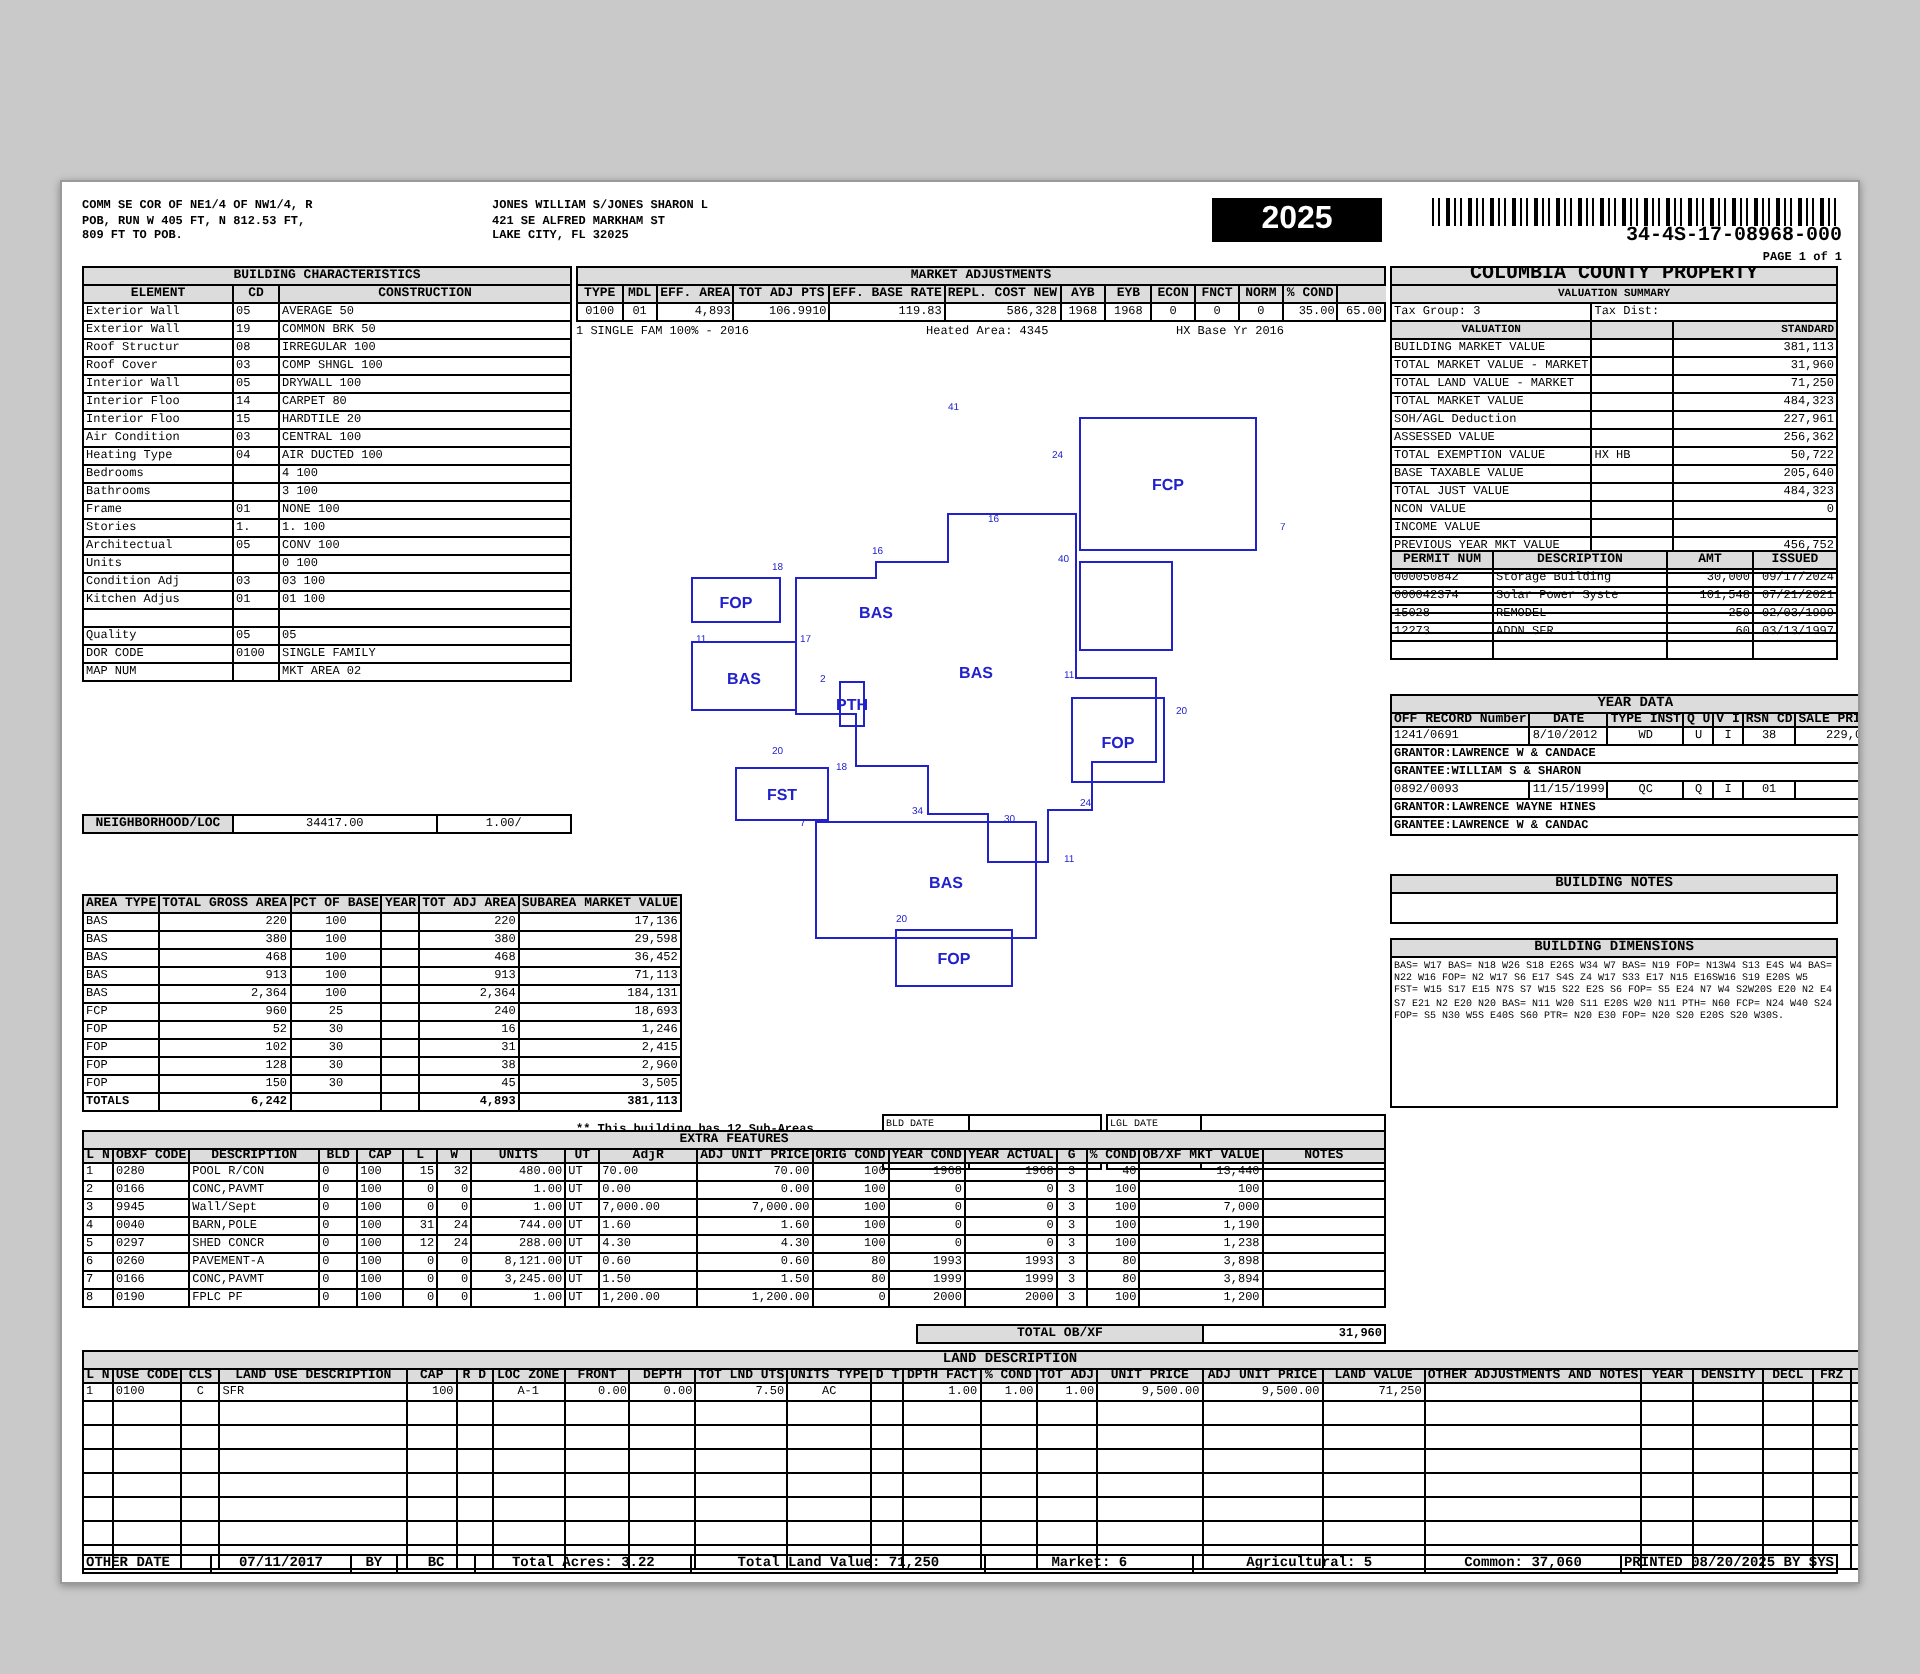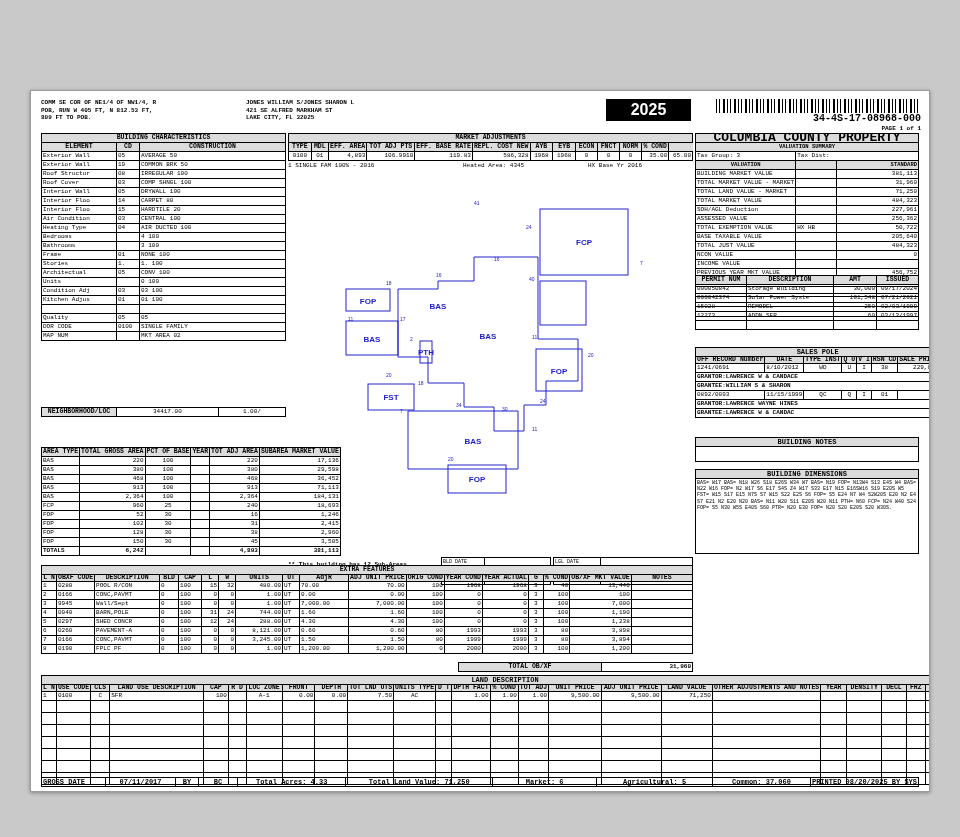--- a/index.html
+++ b/index.html
@@ -652,21 +652,21 @@
         <td class="rt" style="font-weight:bold">31,960</td>
       </tr>
     </tbody>
         </table>
   </div>
 
   <div id="county">
     <table class="t" style="width:224px">
       <tbody>
             <tr>
-              <td class="ttl" colspan="3" style="font-size:13px">COLUMBIA COUNTY PROPERTY</td>
+              <td class="ttl" colspan="3" style="font-size:10px">COLUMBIA COUNTY PROPERTY</td>
             </tr>
       <tr>
               <td class="ttl" colspan="3" style="font-size:5.5px">VALUATION SUMMARY</td>
             </tr>
       <tr>
         <td style="width:96px">Tax Group: 3</td>
         <td colspan="2">Tax Dist:</td>
       </tr>
       <tr>
         <td class="ttl" style="font-size:5.5px">VALUATION</td>
@@ -789,21 +789,21 @@
               <td></td>
             </tr>
     </tbody>
         </table>
   </div>
 
   <div id="sales">
     <table class="t" style="width:224px">
       <tbody>
             <tr>
-              <td class="ttl" colspan="7" style="font-size:7px">SALES POLE</td>
+              <td class="ttl" colspan="7" style="font-size:7px">YEAR DATA</td>
             </tr>
       <tr class="lbl">
         <td class="ttl" style="width:52px">OFF RECORD Number</td>
         <td class="ttl" style="width:50px">DATE</td>
         <td class="ttl" style="width:22px">TYPE INST</td>
         <td class="ttl" style="width:16px">Q U</td>
         <td class="ttl" style="width:14px">V I</td>
         <td class="ttl" style="width:20px">RSN CD</td>
         <td class="ttl">SALE PRICE</td>
       </tr>
@@ -1115,25 +1115,25 @@
               <td></td>
             </tr>
     </tbody>
         </table>
   </div>
 
   <div id="review">
     <table class="t" style="width:878px">
       <tbody>
             <tr style="font-size:7px;font-weight:bold">
-        <td style="width:64px">GROSS DATE</td>
+        <td style="width:64px">OTHER DATE</td>
         <td style="width:70px" class="ctr">07/11/2017</td>
         <td style="width:22px" class="ctr">BY</td>
         <td style="width:40px" class="ctr">BC</td>
-        <td style="width:110px" class="ctr">Total Acres: 4.33</td>
+        <td style="width:110px" class="ctr">Total Acres: 3.22</td>
         <td style="width:150px" class="ctr">Total Land Value:  71,250</td>
         <td style="width:110px" class="ctr">Market:  6</td>
         <td style="width:120px" class="ctr">Agricultural:  5</td>
         <td style="width:100px" class="ctr">Common: 37,060</td>
         <td class="rt">PRINTED 08/20/2025 BY SYS</td>
       </tr>
     </tbody>
         </table>
   </div>
 

